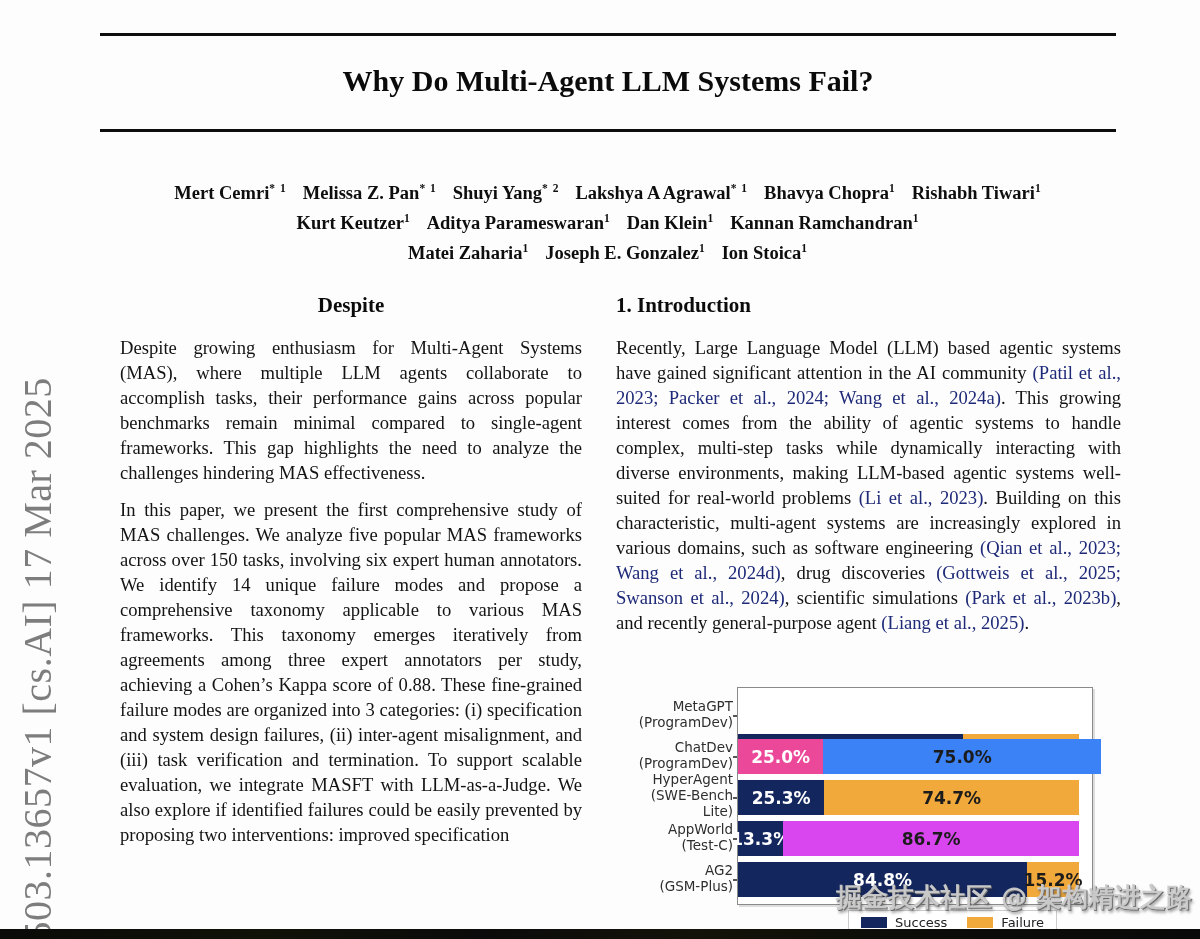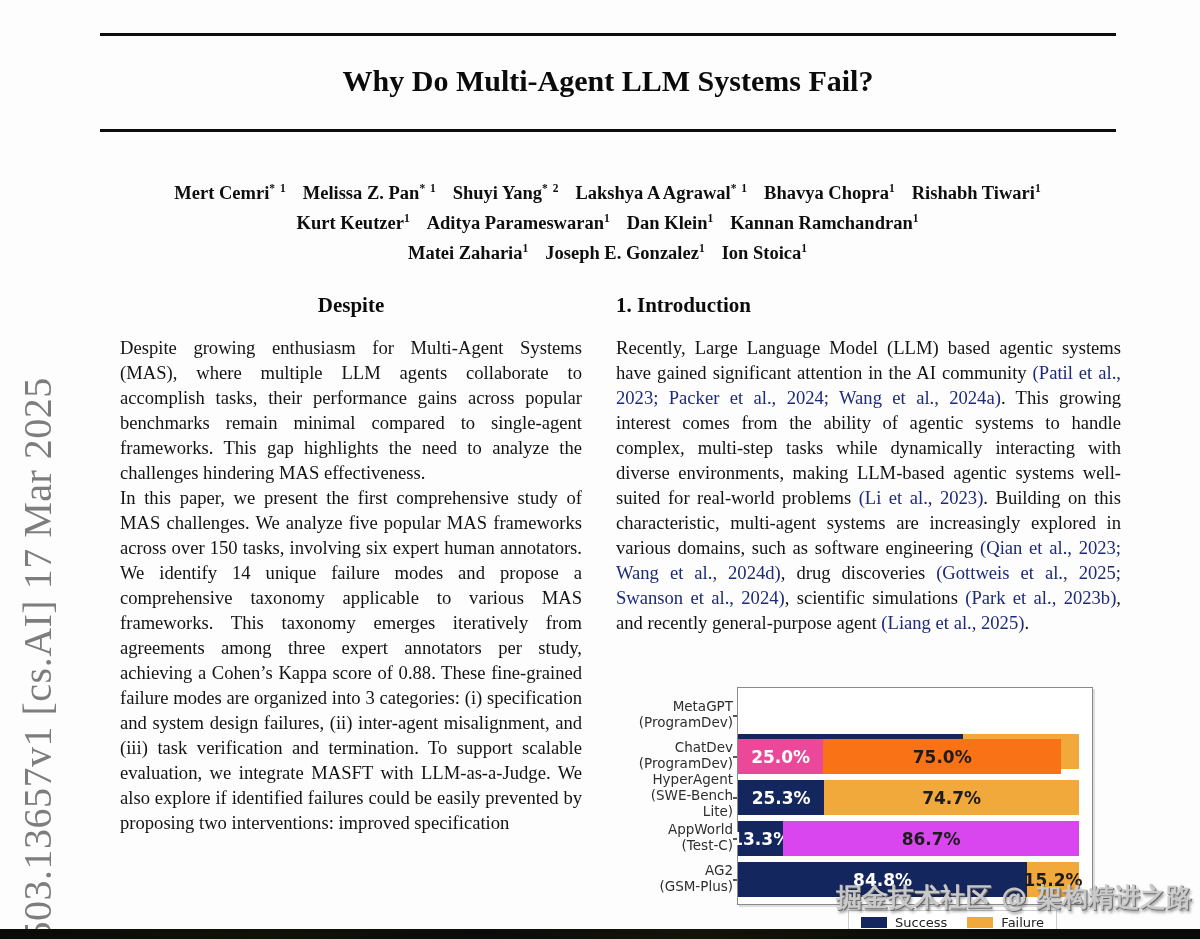--- a/index.html
+++ b/index.html
@@ -23,21 +23,21 @@
   .author + .author { margin-left:16px; }
   .author sup { font-size:11.5px; font-weight:bold; letter-spacing:1px; }
   .col { position:absolute; top:293px; }
   .col-left  { left:120px; width:462px; height:646px; overflow:hidden; }
   .col-right { left:616px; width:505px; }
   .sec-heading { font-size:21px; font-weight:bold; color:#0b0b0b; margin-bottom:17px; }
   .center { text-align:center; }
   .body-text {
     font-size:18.6px; line-height:25px; text-align:justify; color:#131313;
   }
-  .body-text + .body-text { }
+  .body-text + .body-text { margin-top:12px; }
   .cite { color:#1e2a78; }
   
   .arxiv-stamp {
     position:absolute; left:14px; top:962px;
     transform:rotate(-90deg); transform-origin:0 0;
     font-size:40px; color:#7d7d7d; white-space:nowrap; letter-spacing:0.5px;
     font-family:"Liberation Serif","DejaVu Serif",serif;
   }
   
   .chart { position:absolute; left:620px; top:683px; width:480px; height:252px;
@@ -117,21 +117,21 @@
             <span class="val val-light">66.0%</span>
           </div>
           <div class="seg" style="width: 115.94px; background: rgb(242, 169, 60);">
             <span class="val val-dark">34.0%</span>
           </div>
         </div>
         <div class="bar-row" style="top: 51px;">
           <div class="seg" style="width: 85.25px; background: #ec4899;">
             <span class="val val-light">25.0%</span>
           </div>
-          <div class="seg" style="width: 238px; background: #f97316;">
+          <div class="seg" style="width: 278px; background: #3b82f6;">
             <span class="val val-dark">75.0%</span>
           </div>
         </div>
         <div class="bar-row" style="top: 92px;">
           <div class="seg" style="width: 86.273px; background: rgb(20, 38, 94);">
             <span class="val val-light">25.3%</span>
           </div>
           <div class="seg" style="width: 254.727px; background: rgb(242, 169, 60);">
             <span class="val val-dark">74.7%</span>
           </div>

